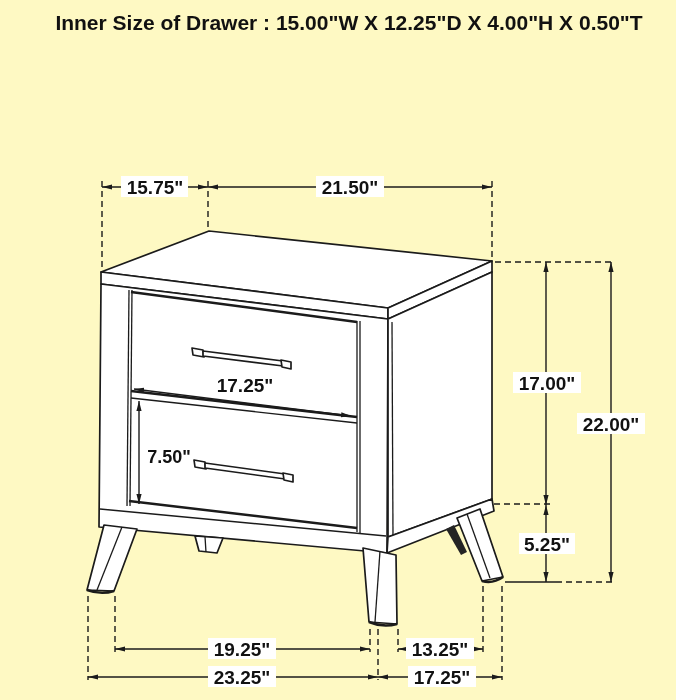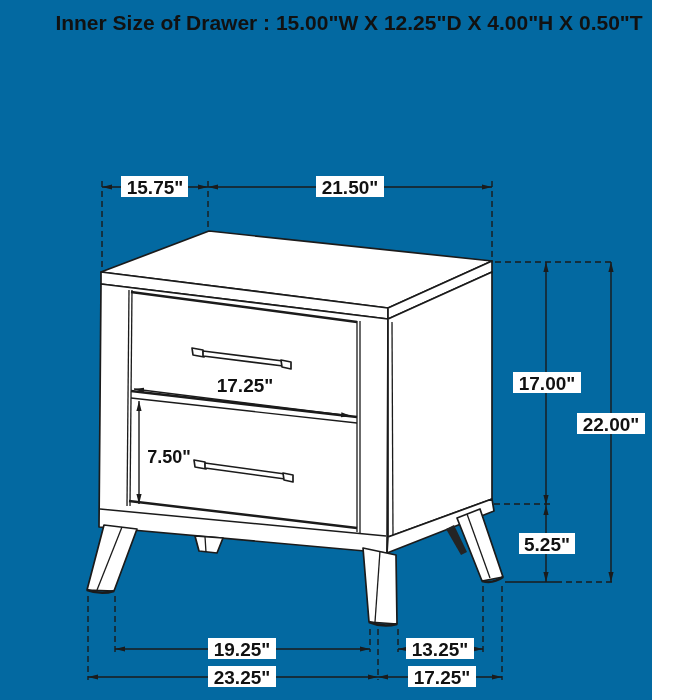--- a/index.html
+++ b/index.html
@@ -1,17 +1,17 @@
 <!DOCTYPE html>
 <html><head>
 <meta charset="utf-8">
 <style>
   html,body{margin:0;padding:0;background:#fff;}
-  .page{position:relative;width:616px;height:700px;background:#0369a1;overflow:hidden;
-        font-family:"Liberation Sans",sans-serif;padding-left:36px;}
+  .page{position:relative;width:676px;height:700px;background:#fef9c3;overflow:hidden;
+        font-family:"Liberation Sans",sans-serif;}
   svg{position:absolute;left:0;top:0;}
   .title-text{font:bold 21px "Liberation Sans",sans-serif;fill:#111;}
   .lbl{font:bold 19px "Liberation Sans",sans-serif;fill:#111;}
   .lbl-sm{font:bold 18px "Liberation Sans",sans-serif;fill:#111;}
   .anchor-mid{text-anchor:middle;}
   .f{fill:#fff;stroke:#1b1b1b;stroke-width:1.7;stroke-linejoin:round;}
   .s{fill:none;stroke:#1b1b1b;stroke-width:1.4;}
   .s13{fill:none;stroke:#1b1b1b;stroke-width:1.3;}
   .s2{fill:none;stroke:#1b1b1b;stroke-width:2.5;}
   .dim{fill:none;stroke:#1b1b1b;stroke-width:1.4;}

